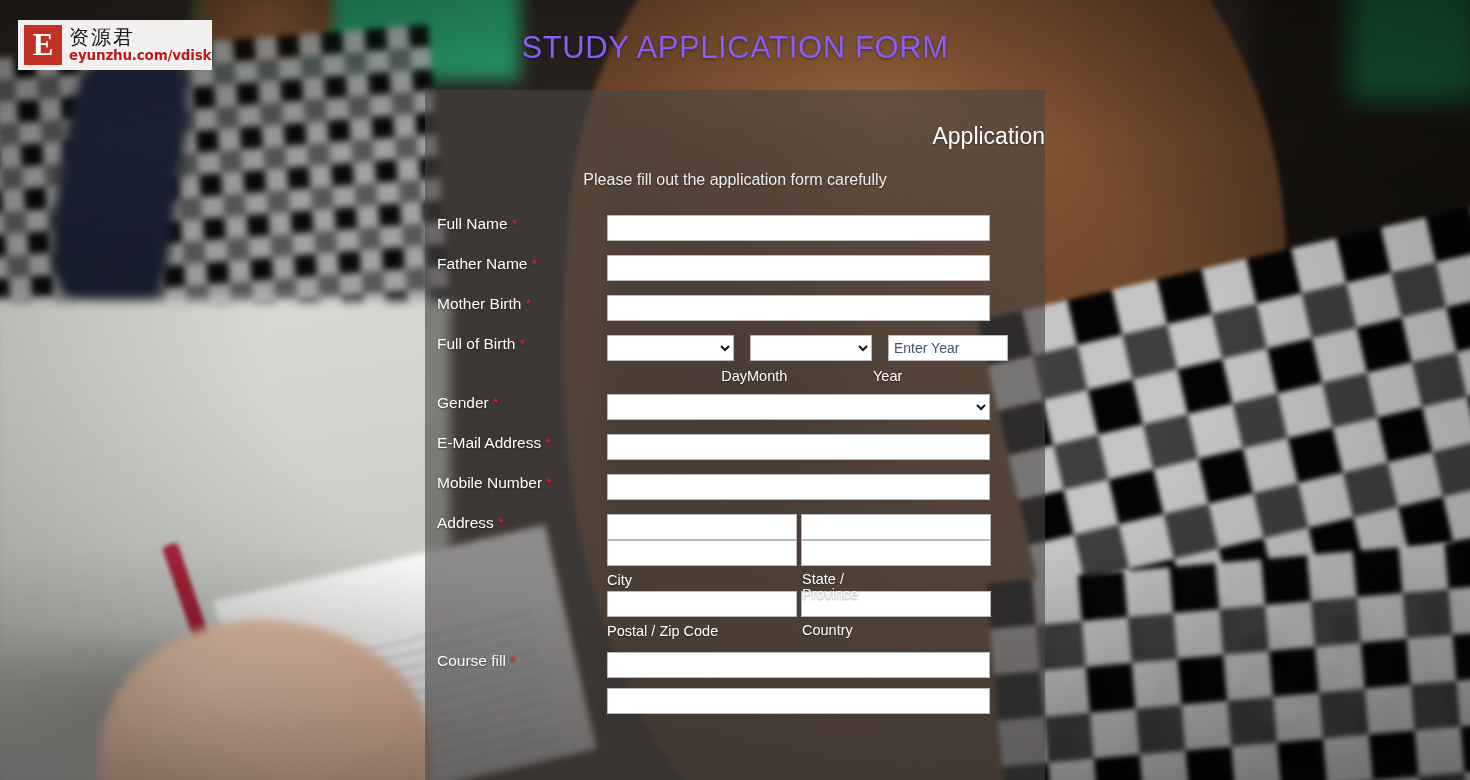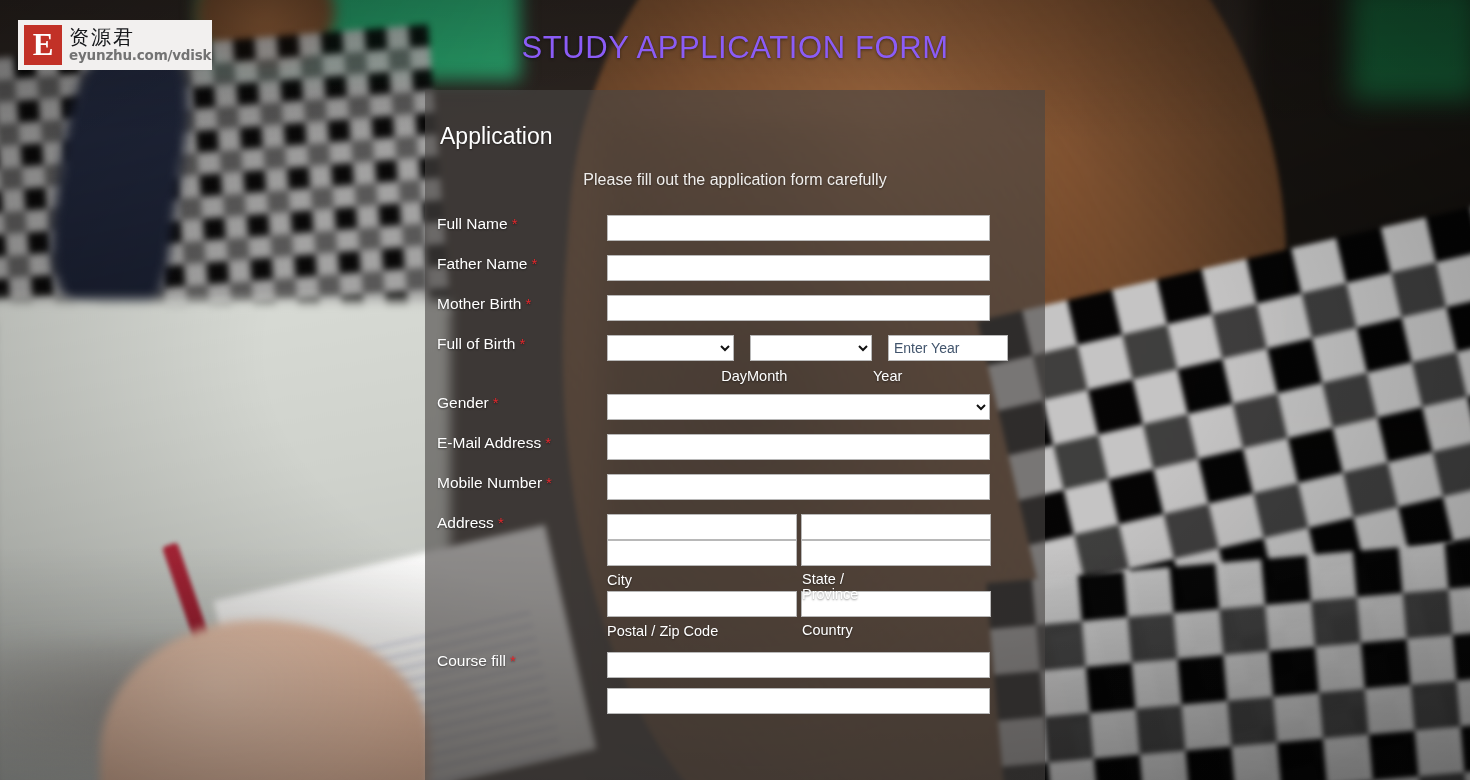--- a/index.html
+++ b/index.html
@@ -174,21 +174,21 @@
     flex: 0 0 auto;
   }
   .wm-right { margin-left: 7px; line-height: 1; }
   .wm-cn {
     font-family: "DejaVu Sans", sans-serif;
     font-size: 20px; font-weight: normal; color: #15171a;
     letter-spacing: 2px;
   }
   .wm-url {
     font-family: "DejaVu Sans", sans-serif;
-    font-size: 13.5px; font-weight: bold; color: #737373;
+    font-size: 13.5px; font-weight: bold; color: #b91c1c;
     margin-top: 2px; letter-spacing: -.2px;
   }
 
   
   .page-title {
     position: absolute;
     left: 0; right: 0; top: 30px;
     text-align: center;
     color: #8b5cf6;
     font-size: 31px;
@@ -202,21 +202,21 @@
     position: absolute;
     left: 425px; top: 90px;
     width: 620px;
     height: 690px;
     background: rgba(72,70,68,.62);
     z-index: 25;
     overflow: hidden;
     color: #ffffff;
   }
   .form-head {
-    text-align: left;
+    text-align: right;
     font-size: 23px;
     color: #ffffff;
     padding-top: 33px;
     text-shadow: 0 1px 2px rgba(0,0,0,.4);
     padding-left: 15px;
   }
   .form-sub {
     text-align: center;
     font-size: 16px;
     color: #f0eeec;

